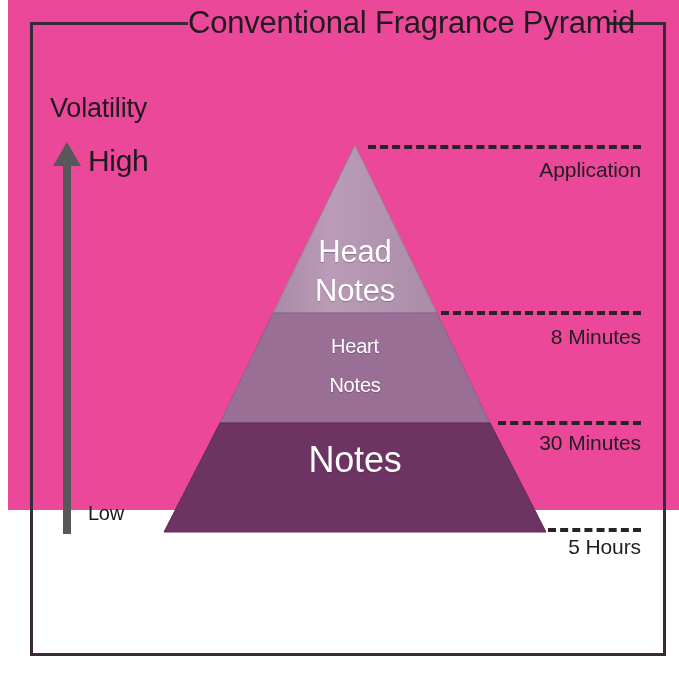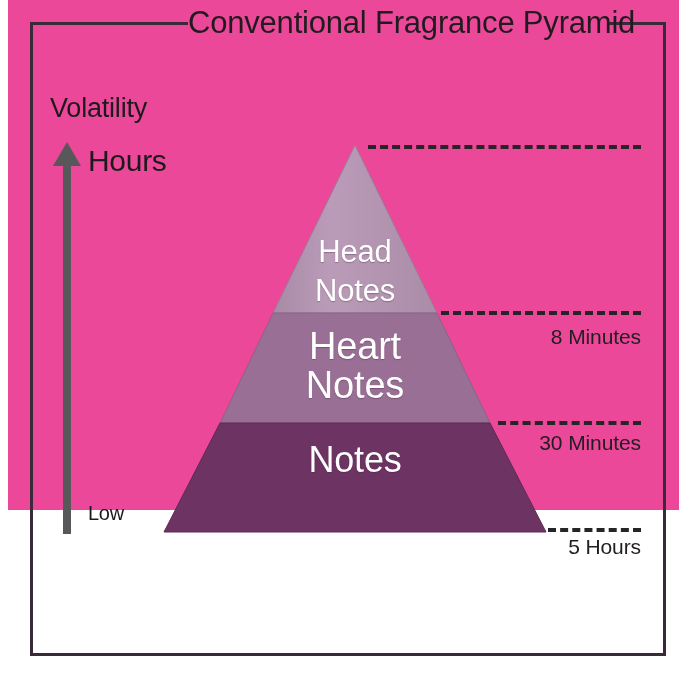--- a/index.html
+++ b/index.html
@@ -103,21 +103,21 @@
     letter-spacing: -0.2px;
     text-shadow: 0 1px 1px rgba(60,35,55,0.35);
     pointer-events: none;
   }
   #label-head {
     left: 247px; top: 232px; width: 200px;
     font-size: 31px; line-height: 39px;
   }
   #label-heart {
     left: 247px; top: 327px; width: 200px;
-    font-size: 38px; line-height: 39px;
+    font-size: 20px; line-height: 39px;
   }
   #label-base {
     left: 227px; top: 437px; width: 240px;
     font-size: 36px; line-height: 46px;
   }
   .band-label .line2 { display: block; }
 
   
   .annot-line {
     position: absolute;
@@ -159,21 +159,21 @@
 
   <div id="axis-title">Volatility</div>
 
   <div id="axis-arrow">
     <svg width="40" height="396" viewBox="0 0 40 396" xmlns="http://www.w3.org/2000/svg">
       <line x1="19" y1="394" x2="19" y2="20" stroke="#58585a" stroke-width="8"></line>
       <polygon points="19,2 33,26 5,26" fill="#58585a"></polygon>
     </svg>
   </div>
 
-  <div id="axis-label-high">Hours</div>
+  <div id="axis-label-high">High</div>
   <div id="axis-label-low">Low</div>
 
   <div id="pyramid">
     <svg width="400" height="402" viewBox="0 0 400 402" xmlns="http://www.w3.org/2000/svg">
       <defs>
         <linearGradient id="gHead" x1="0" y1="0" x2="1" y2="0">
           <stop offset="0%" stop-color="#a98aa6"></stop>
           <stop offset="35%" stop-color="#bb9cb8"></stop>
           <stop offset="100%" stop-color="#ab8ca8"></stop>
         </linearGradient>
@@ -207,17 +207,18 @@
   </div>
   <div class="band-label" id="label-base">
     <span class="line2">Notes</span>
   </div>
 
   <div class="annot-line" id="annot-line-application"></div>
   <div class="annot-line" id="annot-line-15min"></div>
   <div class="annot-line" id="annot-line-30min"></div>
   <div class="annot-line" id="annot-line-5hours"></div>
 
+  <div class="annot-label" id="annot-label-application">Application</div>
   <div class="annot-label" id="annot-label-15min">8 Minutes</div>
   <div class="annot-label" id="annot-label-30min">30 Minutes</div>
   <div class="annot-label" id="annot-label-5hours">5 Hours</div>
 
 </div>
 
 </body></html>

